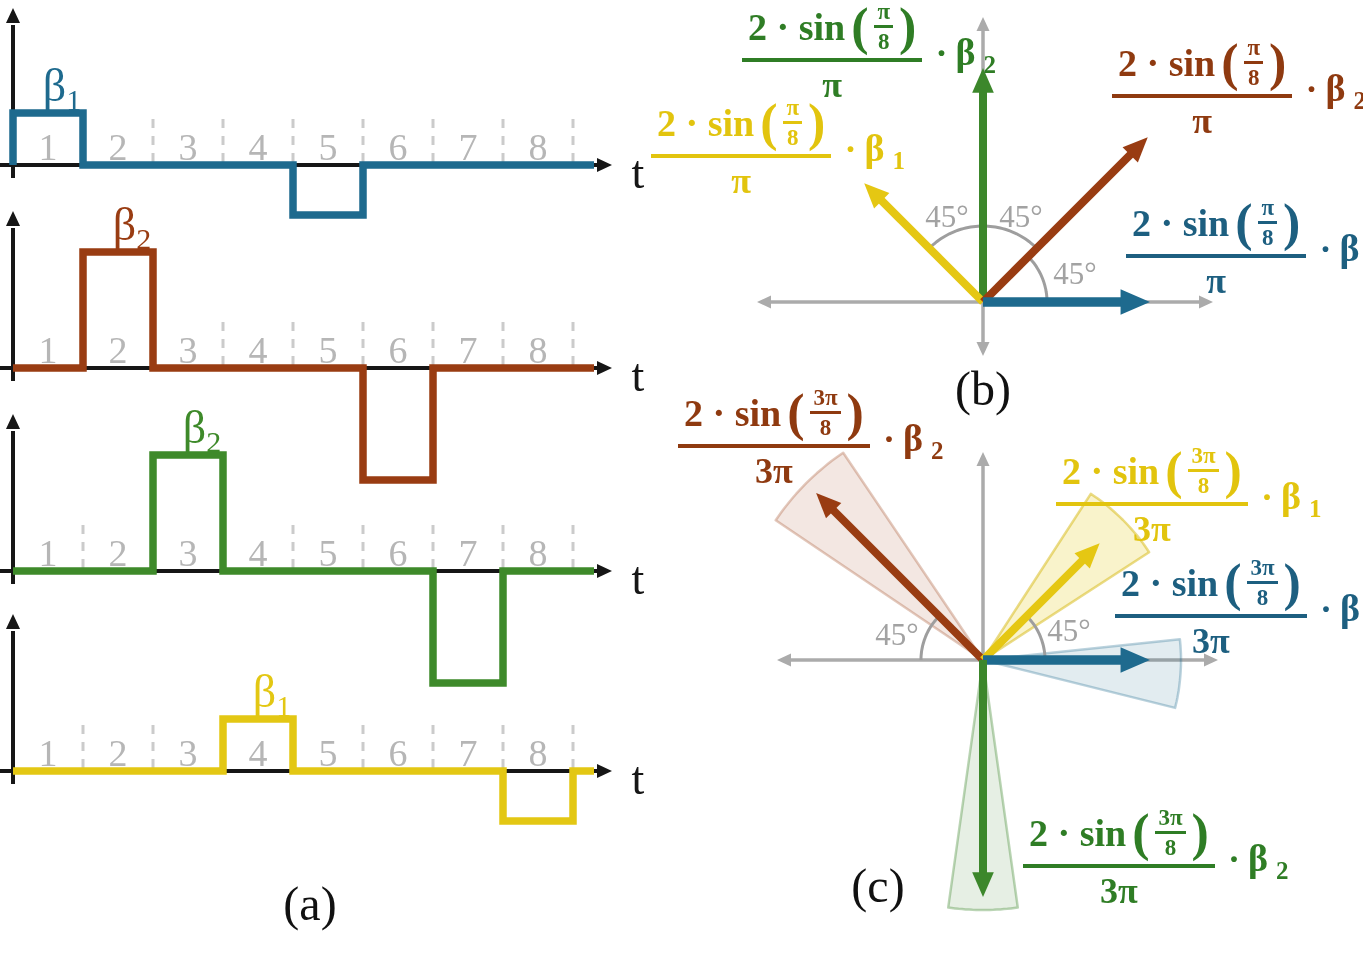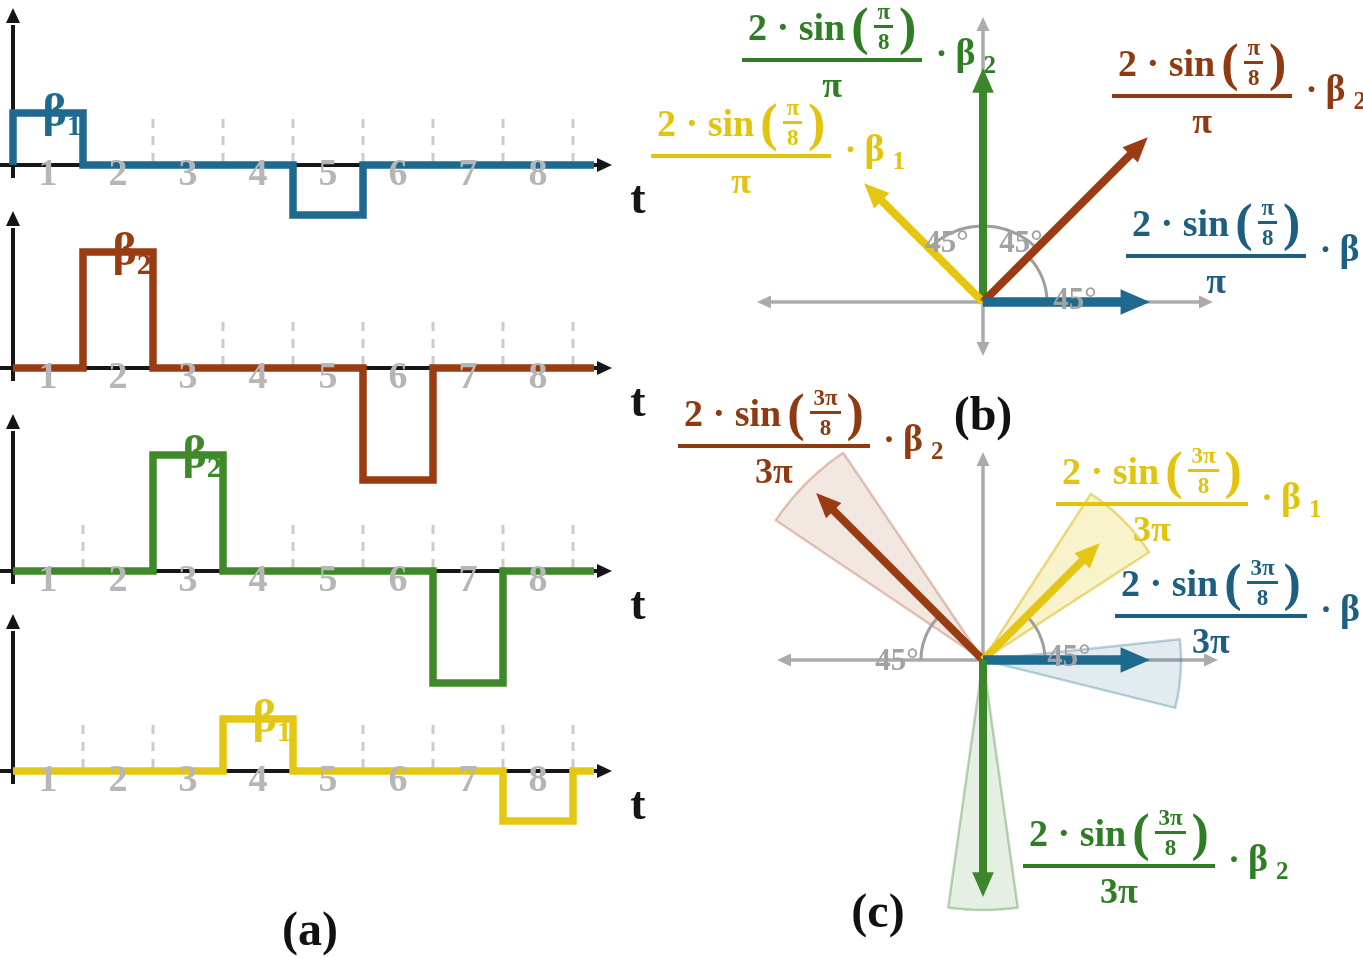--- a/index.html
+++ b/index.html
@@ -1,20 +1,20 @@
 <!DOCTYPE html>
 <html><head>
 <meta charset="utf-8">
 <style>
   html,body{margin:0;padding:0;background:#ffffff;}
   #canvas{position:relative;width:1363px;height:958px;background:#fff;overflow:hidden;
           font-family:"Liberation Serif","DejaVu Serif",serif;}
   #art{position:absolute;left:0;top:0;}
   #labels{position:absolute;left:0;top:0;width:100%;height:100%;pointer-events:none;}
-  .lbl{position:absolute;transform:translate(-50%,-50%);font-weight:bold;line-height:1;white-space:nowrap;margin-top:25px;}
+  .lbl{position:absolute;transform:translate(-50%,-50%);font-weight:normal;line-height:1;white-space:nowrap;}
   .num{font-size:38px;color:#b6b6b6;}
   .deg{font-size:31px;color:#a2a2a2;}
   .tlab{font-size:46px;color:#161616;}
   .letter{font-size:48px;color:#111111;}
   .betalab{font-size:46px;}
   .betalab .bsub{font-size:30px;display:inline-block;transform:translateY(9px);}
   .frm{position:absolute;display:flex;align-items:center;font-weight:bold;line-height:1;white-space:nowrap;}
   .frm .fr{display:flex;flex-direction:column;align-items:center;}
   .frm .nu{display:flex;align-items:center;gap:6px;font-size:38px;padding:0 6px 5px 6px;border-bottom:4px solid;}
   .frm .par{font-size:52px;font-weight:600;line-height:0.8;}

